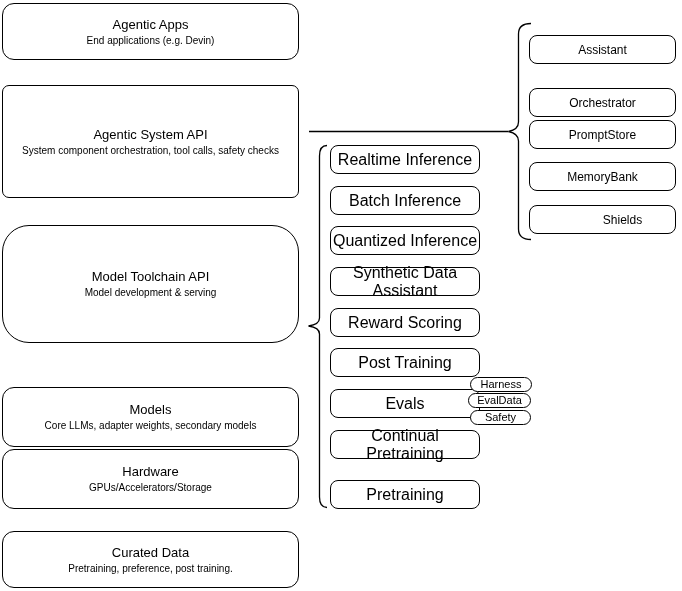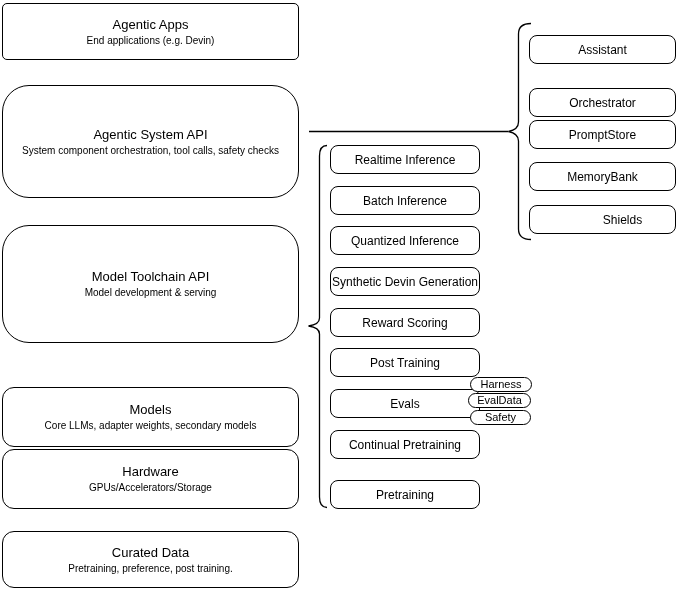--- a/index.html
+++ b/index.html
@@ -15,30 +15,30 @@
     position:absolute;
     box-sizing:border-box;
     background:#ffffff;
     border:1.3px solid #000000;
     display:flex; flex-direction:column;
     align-items:center; justify-content:center;
     text-align:center;
     z-index:2;
   }
   .stack-node { left:2px; width:297px; }
-  #sn0 { top:3px;   height:57px;  border-radius:5px; }
-  #sn1 { top:85px;  height:113px; border-radius:27px; }
+  #sn0 { top:3px;   height:57px;  border-radius:12px; }
+  #sn1 { top:85px;  height:113px; border-radius:7px; }
   #sn2 { top:225px; height:118px; border-radius:27px; }
   #sn3 { top:387px; height:60px;  border-radius:12px; }
   #sn4 { top:449px; height:60px;  border-radius:12px; }
   #sn5 { top:531px; height:57px;  border-radius:12px; }
   .title { font-size:13px; line-height:15px; }
   .subtitle { font-size:10px; line-height:12px; margin-top:3px; }
 
-  .svc { left:330px; width:150px; height:29px; border-radius:8px; font-size:12px; }
+  .svc { left:330px; width:150px; height:29px; border-radius:8px; font-size:16px; }
   #sv0 { top:145px; }
   #sv1 { top:186px; }
   #sv2 { top:226px; }
   #sv3 { top:267px; }
   #sv4 { top:308px; }
   #sv5 { top:348px; }
   #sv6 { top:389px; }
   #sv7 { top:430px; }
   #sv8 { top:480px; }
 
@@ -103,21 +103,21 @@
     <div class="subtitle">GPUs/Accelerators/Storage</div>
   </div>
   <div class="node stack-node" id="sn5">
     <div class="title">Curated Data</div>
     <div class="subtitle">Pretraining, preference, post training.</div>
   </div>
 
   <div class="node svc" id="sv0">Realtime Inference</div>
   <div class="node svc" id="sv1">Batch Inference</div>
   <div class="node svc" id="sv2">Quantized Inference</div>
-  <div class="node svc" id="sv3">Synthetic Devin Generation</div>
+  <div class="node svc" id="sv3">Synthetic Data Assistant</div>
   <div class="node svc" id="sv4">Reward Scoring</div>
   <div class="node svc" id="sv5">Post Training</div>
   <div class="node svc" id="sv6">Evals</div>
   <div class="node svc" id="sv7">Continual Pretraining</div>
   <div class="node svc" id="sv8">Pretraining</div>
 
   <div class="pill" id="pl0">Harness</div>
   <div class="pill" id="pl1">EvalData</div>
   <div class="pill" id="pl2">Safety</div>
 

